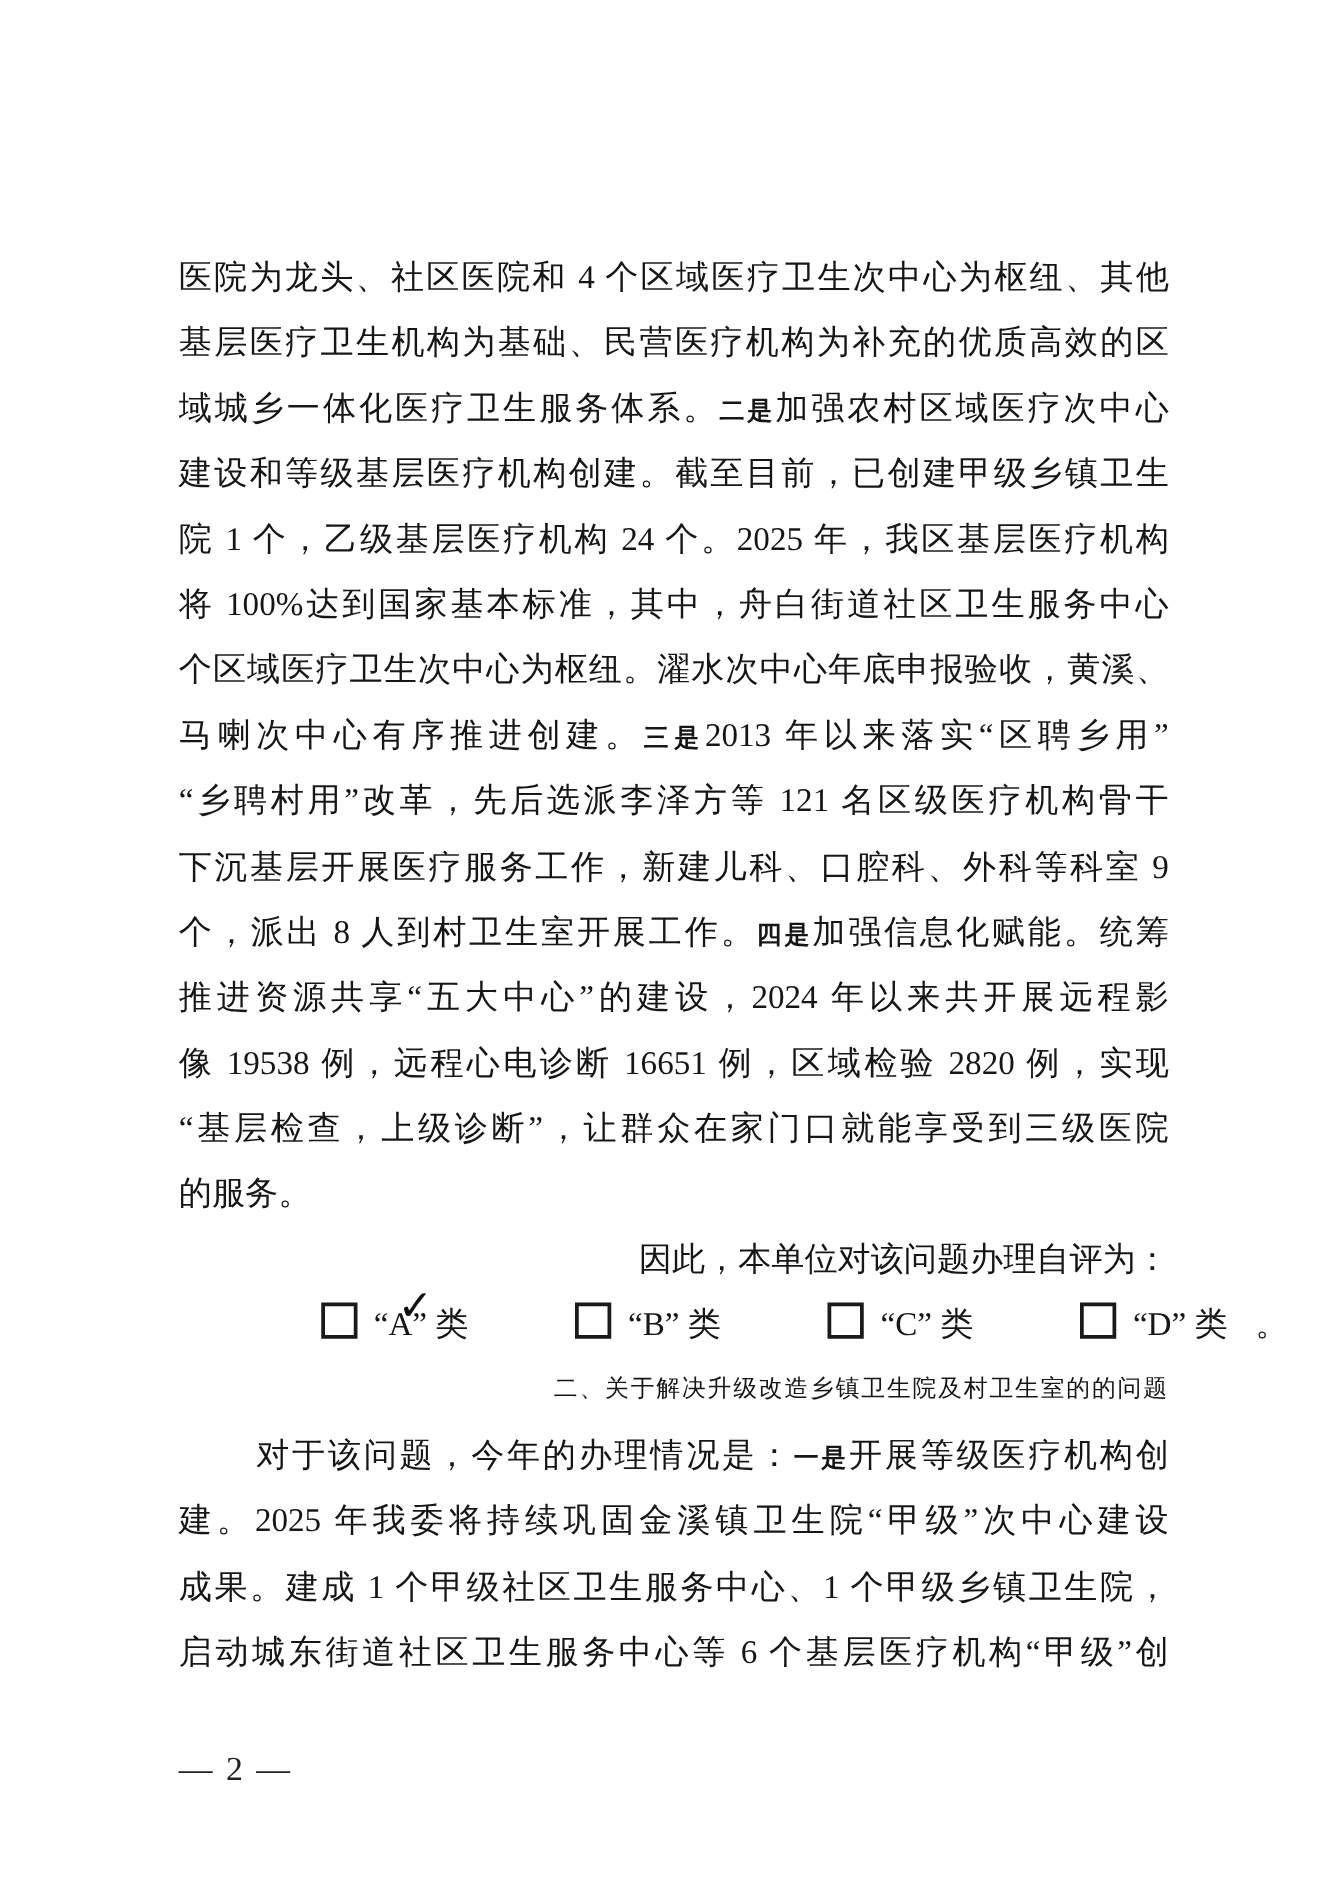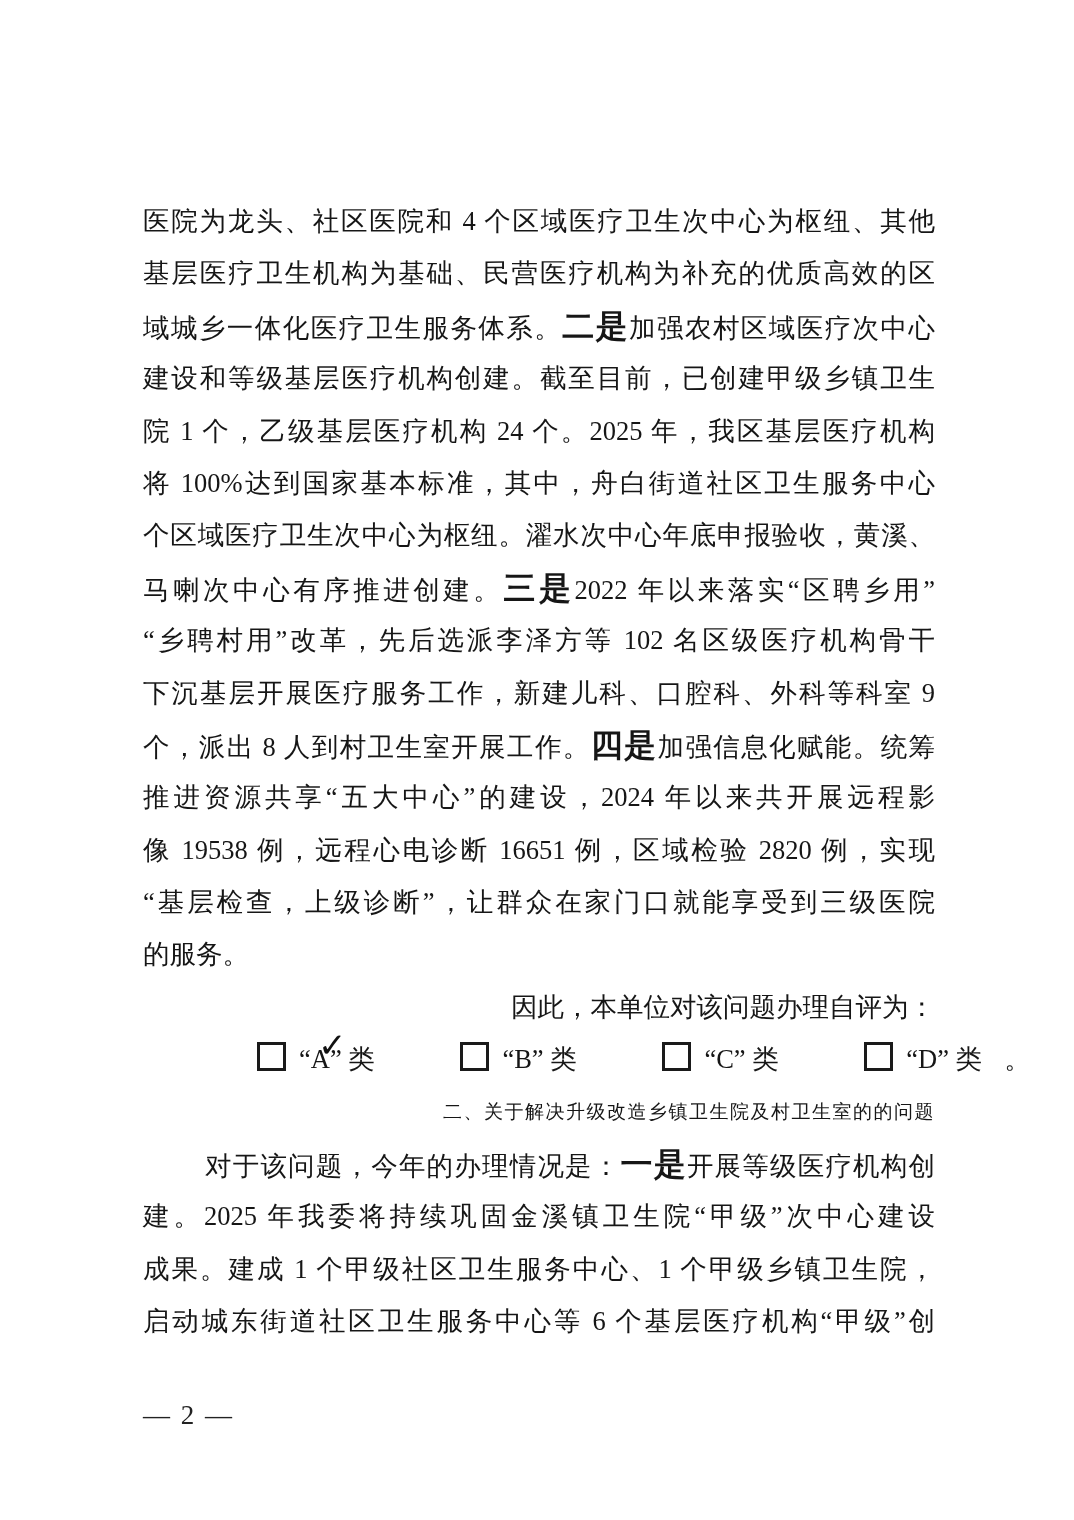--- a/index.html
+++ b/index.html
@@ -27,21 +27,21 @@
   .j {
     text-align: justify;
     text-align-last: justify;
     text-justify: inter-character;
   }
   .ind   { text-indent: 62px; text-align: right; }
   .ind-s { text-indent: 57px; }
   .b {
     font-weight: 700;
     font-family: "Liberation Sans", "DejaVu Sans", sans-serif;
-    font-size: 32px;
+    font-size: 20px;
   }
   .heading {
     font-weight: 400;
     font-family: "Liberation Sans", "DejaVu Sans", sans-serif;
     font-size: 19px;
     letter-spacing: 1.5px;
   }
   
   .cbline { white-space: nowrap; }
   .opt { display: inline-block; margin-right: 22px; }
@@ -81,22 +81,22 @@
 <div class="page">
   <div class="textblock">
 
     <div class="line j">医院为龙头、社区医院和 4 个区域医疗卫生次中心为枢纽、其他</div>
     <div class="line j">基层医疗卫生机构为基础、民营医疗机构为补充的优质高效的区</div>
     <div class="line j"><span>域城乡一体化医疗卫生服务体系。</span><span class="b">二是</span><span>加强农村区域医疗次中心</span></div>
     <div class="line j">建设和等级基层医疗机构创建。截至目前，已创建甲级乡镇卫生</div>
     <div class="line j">院 1 个，乙级基层医疗机构 24 个。2025 年，我区基层医疗机构</div>
     <div class="line j">将 100%达到国家基本标准，其中，舟白街道社区卫生服务中心</div>
     <div class="line j">个区域医疗卫生次中心为枢纽。濯水次中心年底申报验收，黄溪、</div>
-    <div class="line j"><span>马喇次中心有序推进创建。</span><span class="b">三是</span><span>2022 年以来落实“区聘乡用”</span></div>
-    <div class="line j">“乡聘村用”改革，先后选派李泽方等 102 名区级医疗机构骨干</div>
+    <div class="line j"><span>马喇次中心有序推进创建。</span><span class="b">三是</span><span>2013 年以来落实“区聘乡用”</span></div>
+    <div class="line j">“乡聘村用”改革，先后选派李泽方等 121 名区级医疗机构骨干</div>
     <div class="line j">下沉基层开展医疗服务工作，新建儿科、口腔科、外科等科室 9</div>
     <div class="line j"><span>个，派出 8 人到村卫生室开展工作。</span><span class="b">四是</span><span>加强信息化赋能。统筹</span></div>
     <div class="line j">推进资源共享“五大中心”的建设，2024 年以来共开展远程影</div>
     <div class="line j">像 19538 例，远程心电诊断 16651 例，区域检验 2820 例，实现</div>
     <div class="line j">“基层检查，上级诊断”，让群众在家门口就能享受到三级医院</div>
     <div class="line">的服务。</div>
 
     <div class="line ind">因此，本单位对该问题办理自评为：</div>
 
     <div class="line cbline ind-s">

